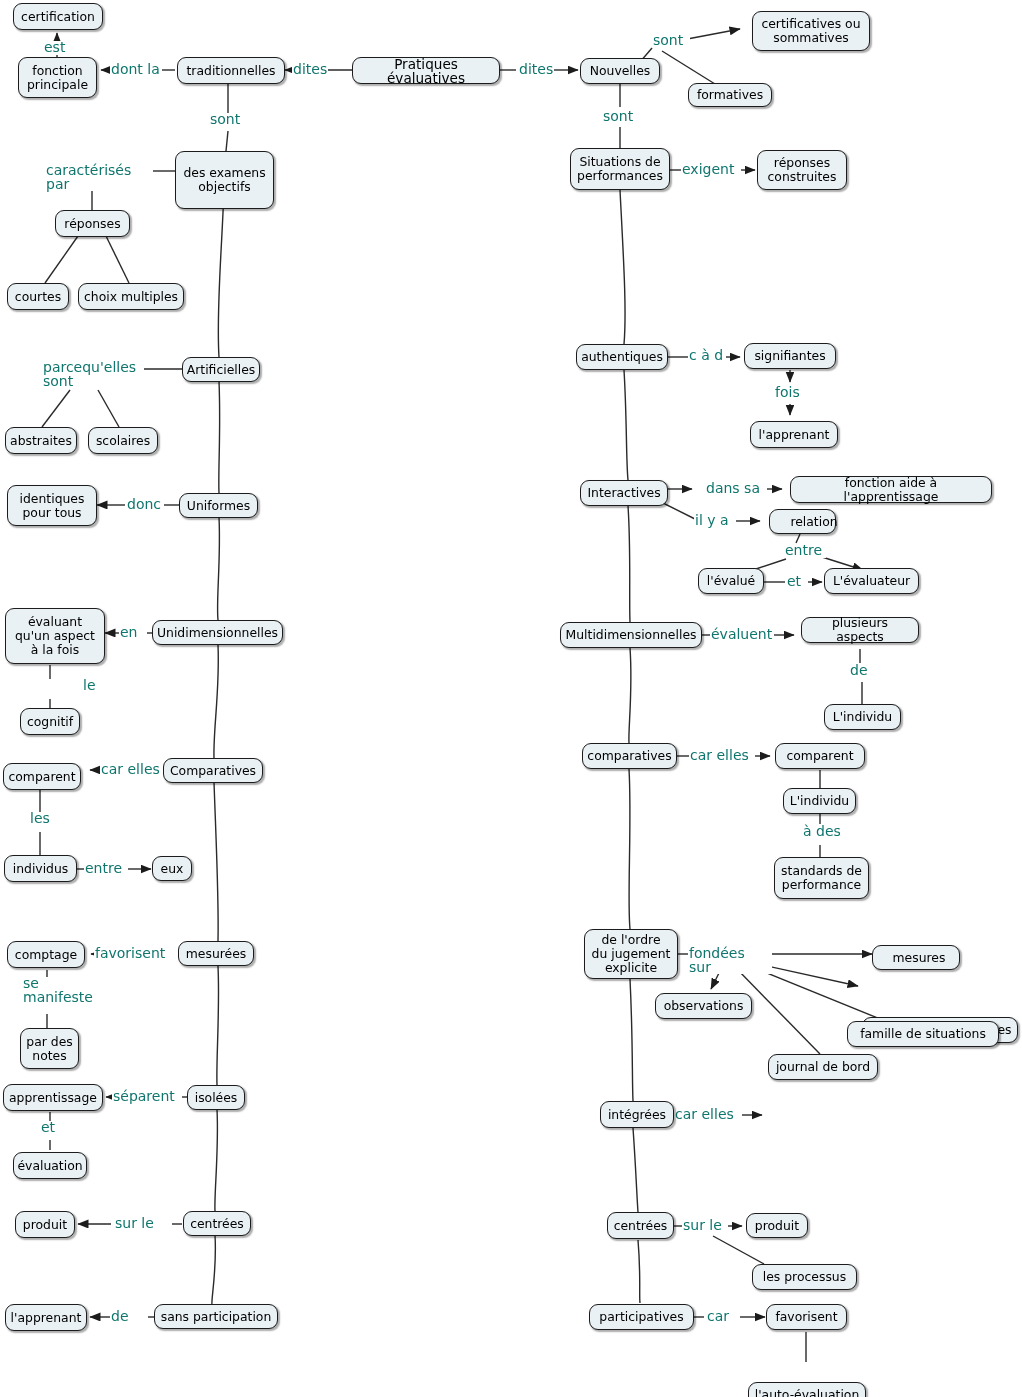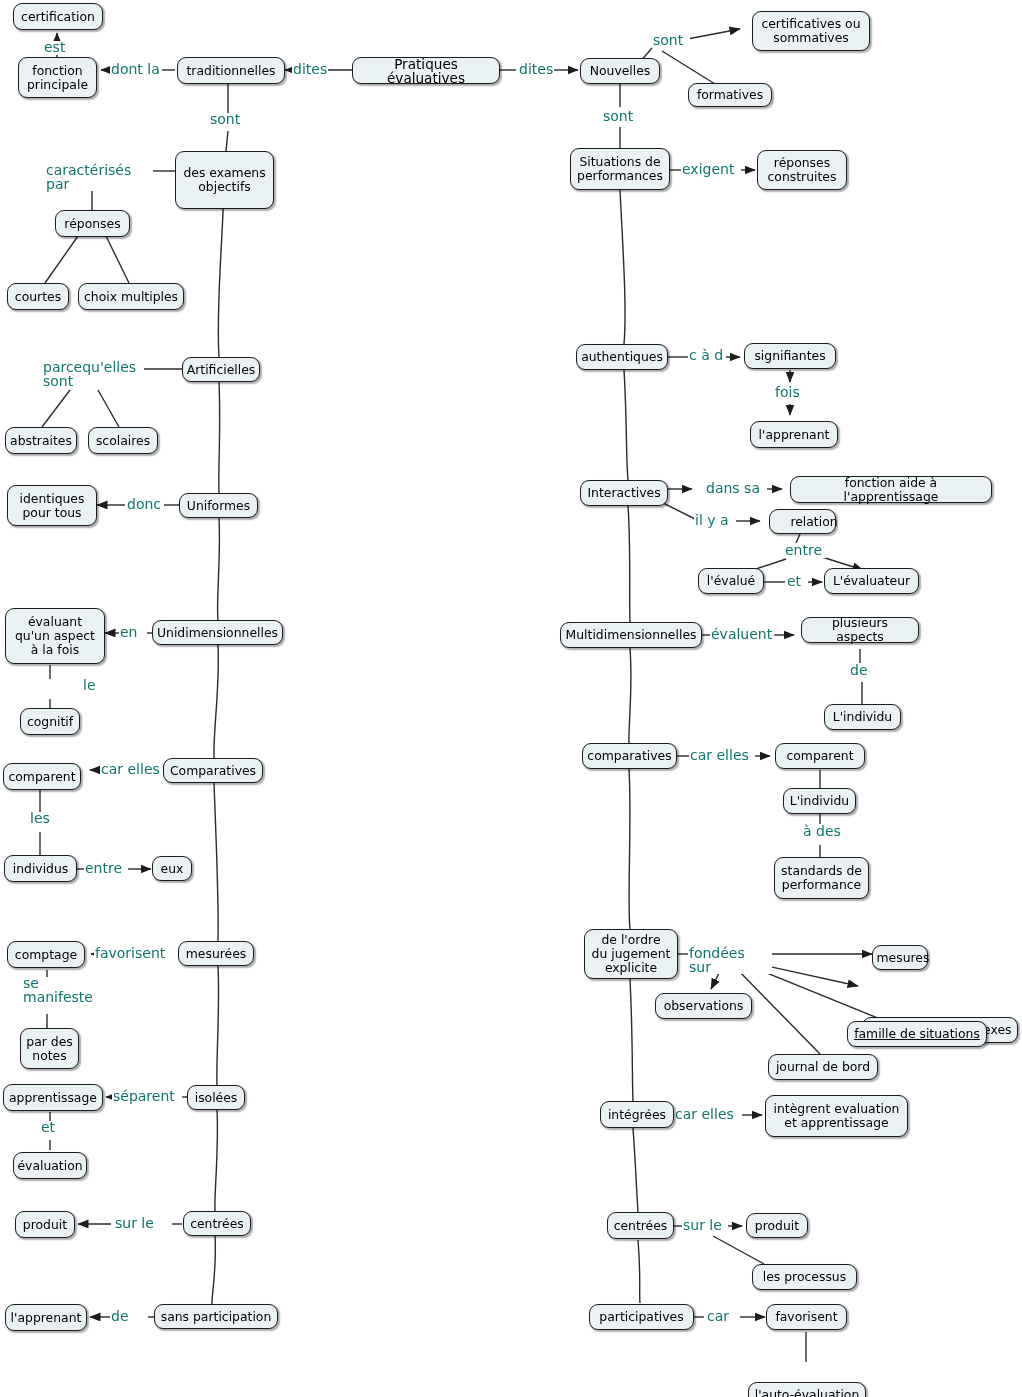--- a/index.html
+++ b/index.html
@@ -264,28 +264,26 @@
   <div class="node" style="left:801px; top:617px; width:118px; height:26px;">plusieurs aspects</div>
   <div class="node" style="left:824px; top:704px; width:77px; height:26px;">L'individu</div>
   <div class="node" style="left:582px; top:743px; width:95px; height:26px;">comparatives</div>
   <div class="node" style="left:775px; top:743px; width:90px; height:26px;">comparent</div>
   <div class="node" style="left:783px; top:788px; width:73px; height:26px;">L'individu</div>
   <div class="node" style="left:774px; top:857px; width:95px; height:42px;">standards de
 performance</div>
   <div class="node" style="left:584px; top:929px; width:94px; height:50px;">de l'ordre
 du jugement
 explicite</div>
-  <div class="node" style="left:872px; top:945px; width:56px; height:25px;padding-left:11px;">mesures</div>
+  <div class="node" style="left:872px; top:945px; width:88px; height:25px;padding-left:11px;">mesures</div>
   <div class="node" style="left:655px; top:993px; width:97px; height:26px;">observations</div>
   <div class="node" style="left:862px; top:982px; width:156px; height:26px;margin-top:35px;">productions complexes</div>
-  <div class="node" style="left:847px; top:1021px; width:140px; height:26px;text-decoration:underline;">famille de situations</div>
+  <div class="node" style="left:847px; top:1021px; width:152px; height:26px;">famille de situations</div>
   <div class="node" style="left:768px; top:1054px; width:110px; height:26px;">journal de bord</div>
   <div class="node" style="left:600px; top:1101px; width:74px; height:27px;">intégrées</div>
-  <div class="node" style="left:765px; top:1095px; width:143px; height:42px;">intègrent evaluation
-et apprentissage</div>
   <div class="node" style="left:607px; top:1212px; width:67px; height:27px;">centrées</div>
   <div class="node" style="left:746px; top:1213px; width:62px; height:25px;">produit</div>
   <div class="node" style="left:752px; top:1264px; width:105px; height:26px;">les processus</div>
   <div class="node" style="left:589px; top:1304px; width:105px; height:26px;">participatives</div>
   <div class="node" style="left:766px; top:1304px; width:81px; height:26px;">favorisent</div>
   <div class="node" style="left:748px; top:1362px; width:118px; height:26px;margin-top:20px;">l'auto-évaluation</div>
 
   <div class="linklabel" style="left:518px; top:63px; width:34px;">dites</div>
   <div class="linklabel" style="left:292px; top:63px; width:34px;">dites</div>
   <div class="linklabel" style="left:110px; top:63px; width:50px;">dont la</div>

